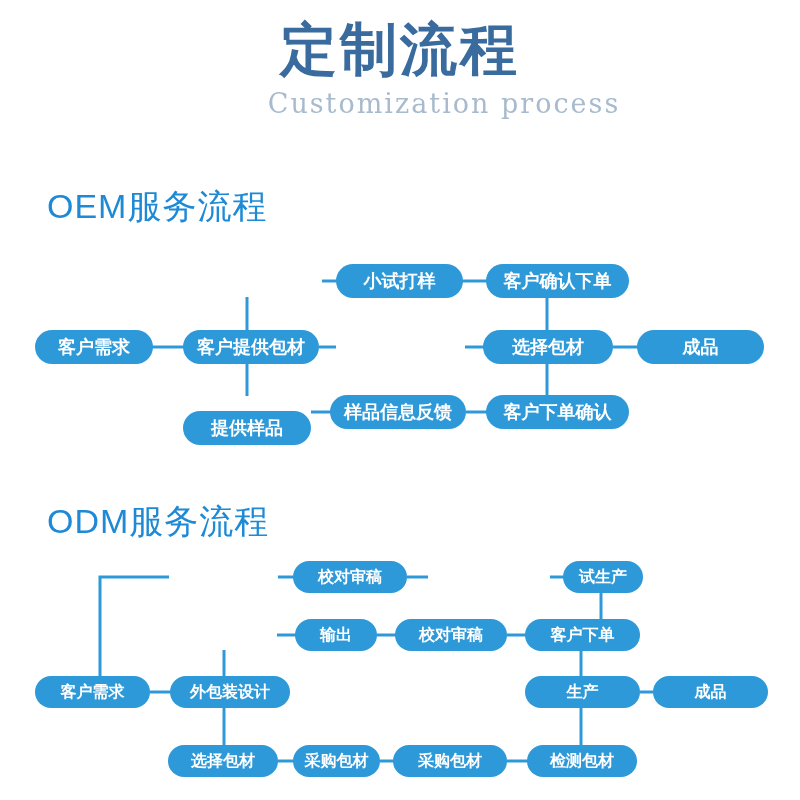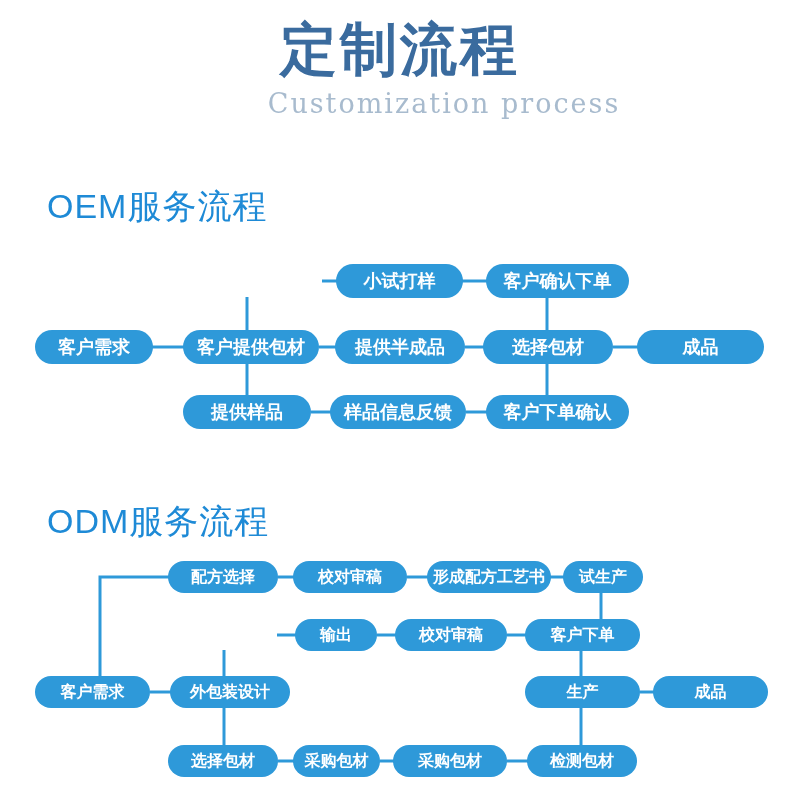--- a/index.html
+++ b/index.html
@@ -79,30 +79,27 @@
     <line x1="581" y1="707" x2="581" y2="746"></line>
     <line x1="278" y1="761" x2="294" y2="761"></line>
     <line x1="380" y1="761" x2="394" y2="761"></line>
     <line x1="507" y1="761" x2="528" y2="761"></line>
   </svg>
 
   <div class="node oem" style="left:336px;top:264px;width:127px">小试打样</div>
   <div class="node oem" style="left:486px;top:264px;width:143px">客户确认下单</div>
   <div class="node oem" style="left:35px;top:330px;width:118px">客户需求</div>
   <div class="node oem" style="left:183px;top:330px;width:136px">客户提供包材</div>
-  <div class="node oem" style="left:335px;top:330px;width:130px">提供半成品</div>
   <div class="node oem" style="left:483px;top:330px;width:130px">选择包材</div>
   <div class="node oem" style="left:637px;top:330px;width:127px">成品</div>
-  <div class="node oem" style="left:183px;top:395px;width:128px">提供样品</div>
+  <div class="node oem" style="left:183px;top:411px;width:128px">提供样品</div>
   <div class="node oem" style="left:330px;top:395px;width:136px">样品信息反馈</div>
   <div class="node oem" style="left:486px;top:395px;width:143px">客户下单确认</div>
 
-  <div class="node odm" style="left:168px;top:561px;width:110px">配方选择</div>
   <div class="node odm" style="left:293px;top:561px;width:114px">校对审稿</div>
-  <div class="node odm" style="left:427px;top:561px;width:124px">形成配方工艺书</div>
   <div class="node odm" style="left:563px;top:561px;width:80px">试生产</div>
   <div class="node odm" style="left:295px;top:619px;width:82px">输出</div>
   <div class="node odm" style="left:395px;top:619px;width:112px">校对审稿</div>
   <div class="node odm" style="left:525px;top:619px;width:115px">客户下单</div>
   <div class="node odm" style="left:35px;top:676px;width:115px">客户需求</div>
   <div class="node odm" style="left:170px;top:676px;width:120px">外包装设计</div>
   <div class="node odm" style="left:525px;top:676px;width:115px">生产</div>
   <div class="node odm" style="left:653px;top:676px;width:115px">成品</div>
   <div class="node odm" style="left:168px;top:745px;width:110px">选择包材</div>
   <div class="node odm" style="left:293px;top:745px;width:87px">采购包材</div>

